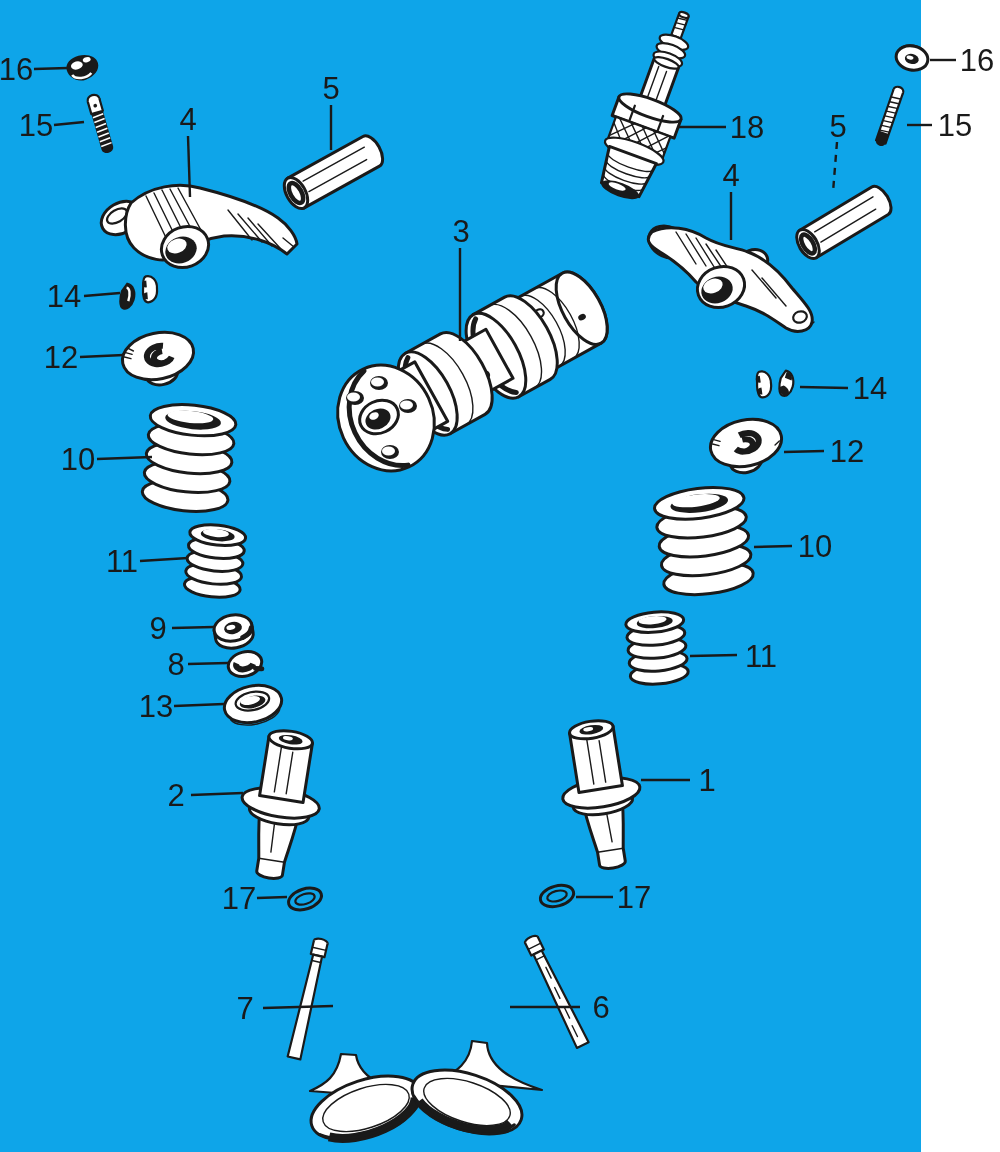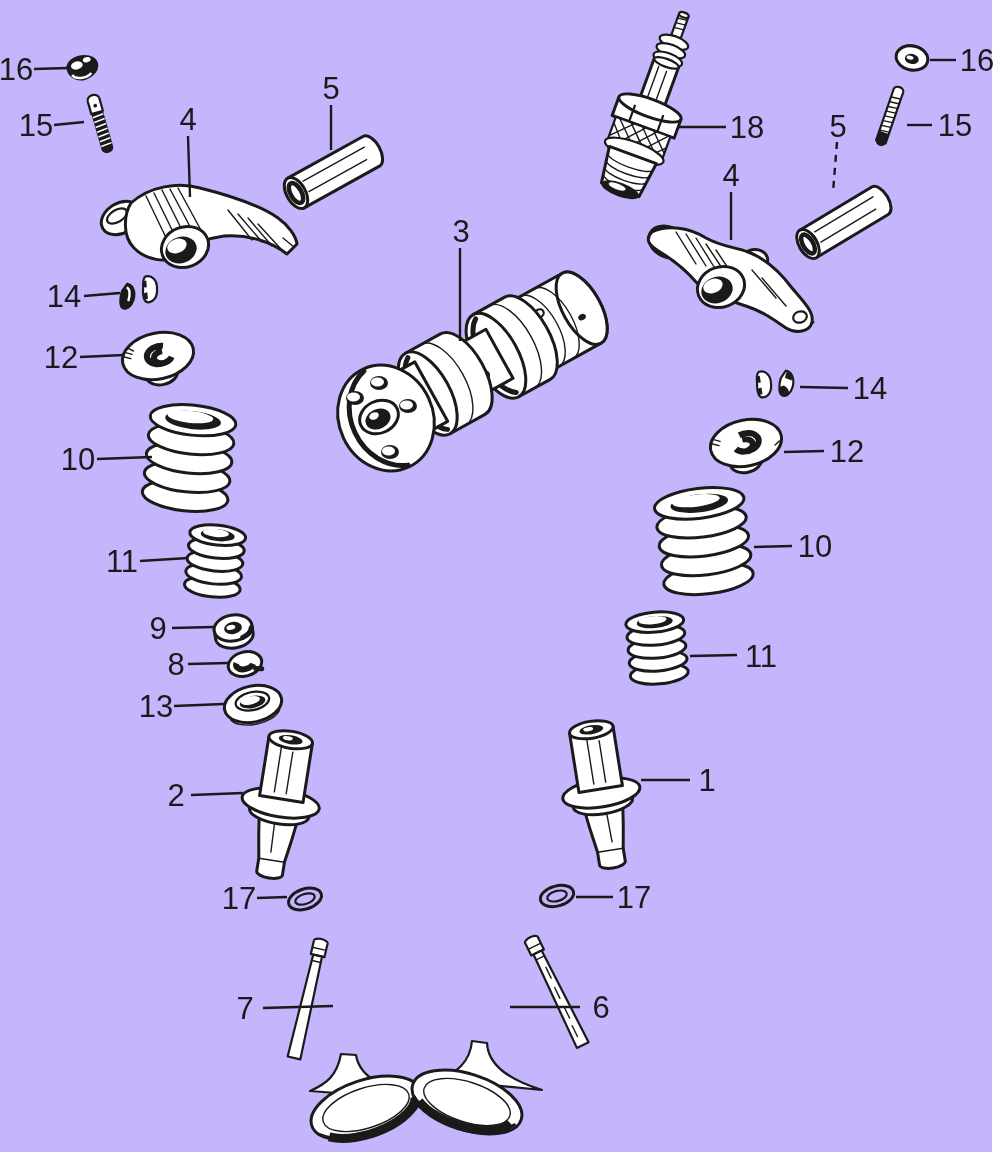--- a/index.html
+++ b/index.html
@@ -1,17 +1,17 @@
 <!DOCTYPE html>
 <html style="--ink: #1a1a1a;"><head>
 <meta charset="utf-8">
 <style>
   html,body{margin:0;padding:0;}
   body{width:1000px;height:1152px;background:#fff;overflow:hidden;}
-  .stage{position:relative;width:992px;height:1152px;background:#c4b5fd;}
+  .stage{position:relative;width:921px;height:1152px;background:#0ea5e9;}
   svg{color:var(--ink,#1a1a1a);display:block;}
   .wh{fill:#fff;stroke:currentColor;stroke-width:3;stroke-linejoin:round;}
   .w2{fill:#fff;stroke:currentColor;stroke-width:2.2;stroke-linejoin:round;}
   .ln{fill:none;stroke:currentColor;stroke-width:2.2;stroke-linecap:round;}
   .md{fill:none;stroke:currentColor;stroke-width:3;stroke-linecap:round;}
   .hv{fill:none;stroke:currentColor;stroke-width:5;stroke-linecap:round;}
   .tn{fill:none;stroke:currentColor;stroke-width:1.4;stroke-linecap:round;}
   .bk{fill:currentColor;stroke:none;}
   .wf{fill:#fff;stroke:none;}
   .ldr{stroke:currentColor;stroke-width:2.4;fill:none;}

